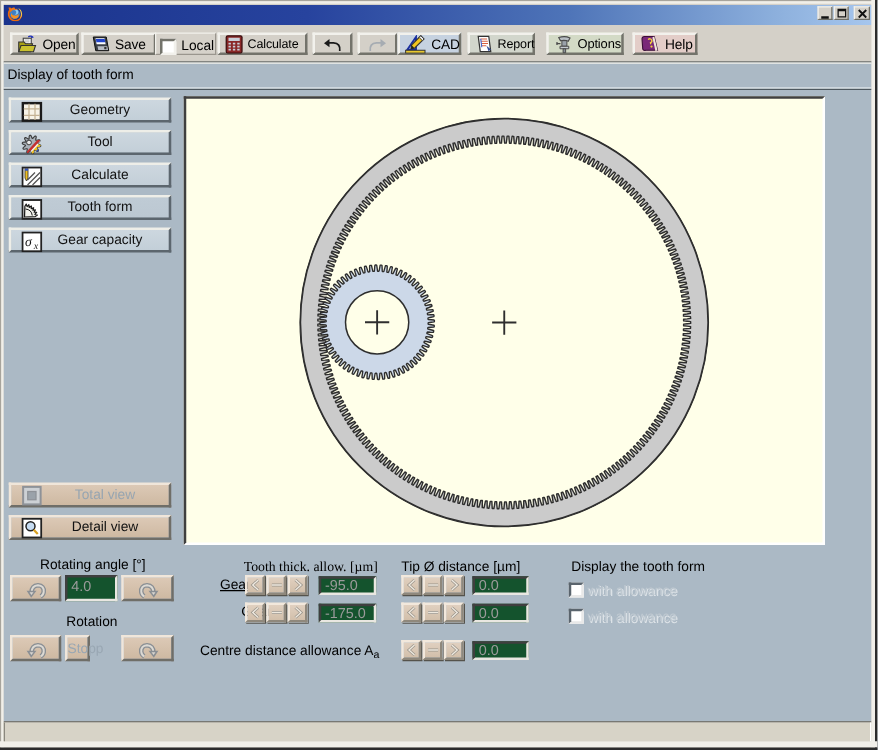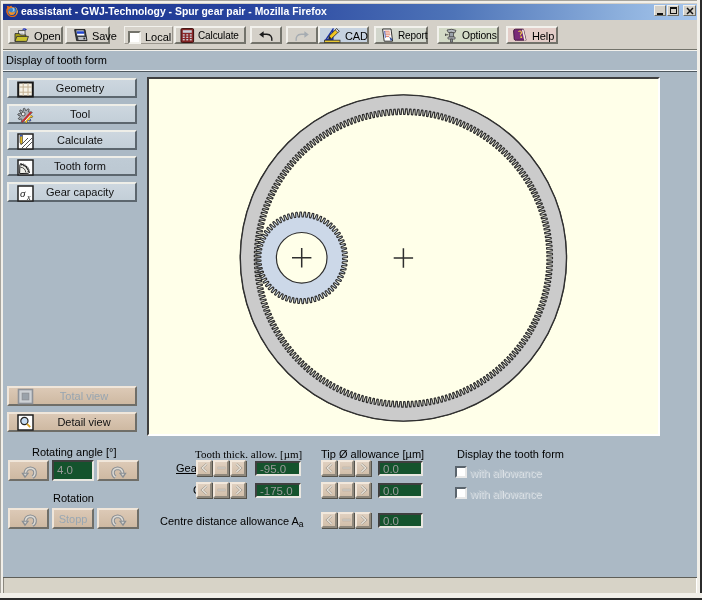--- a/index.html
+++ b/index.html
@@ -29,21 +29,20 @@
 <div class="abs" style="left:3px;top:4px;width:694px;height:16px;background:linear-gradient(90deg,#1A338C 0%,#27439E 35%,#4E74B8 65%,#8FB2DE 90%,#A6C6EE 100%);">
   <svg class="abs" style="left:2.5px;top:0.5px" width="12" height="12" viewBox="0 0 12 12">
     <circle cx="5.8" cy="6.1" r="4.2" fill="#3F7FC4"></circle>
     <path d="M4.4,3.2 Q6.4,2.6 7,4.4 Q7.3,5.8 6,6.6 Q7.6,7 8.4,5.8 Q9.2,4.2 8,3 Q6.2,1.6 4.4,3.2 Z" fill="#8FCBEE"></path>
     <path d="M5.2,7.4 Q6.8,7.8 7.6,9 Q6,9.4 5.2,7.4 Z" fill="#8FCBEE"></path>
     <path d="M2.4,0.9 L3.8,2.6 Q2.6,3.4 2,4.8 Q1.4,6.6 2.2,8.4 Q3.2,10.4 5.6,10.9 Q8,11.2 9.6,9.6 Q10.9,8.2 10.9,6 L11.9,6 Q12,9 9.8,10.9 Q7.4,12.8 4.2,11.8 Q1.2,10.8 0.4,7.6 Q-0.2,5 1.2,2.8 L0.8,1 Z" fill="#E86A10"></path>
     <path d="M2.2,2.6 Q3.4,1.2 5.4,0.8 L6.2,2.2 Q7.8,1.6 9.2,2.4 Q7.4,2.2 6.4,3 Q5,2.4 3.6,3.4 Q2.8,4 2.4,5 Q1.8,3.6 2.2,2.6 Z" fill="#F07818"></path>
     <path d="M2.8,5.4 Q3.6,7.4 6,7.6 Q8,7.6 8.8,6.2 Q9.4,8.4 7.4,9.6 Q5.2,10.6 3.6,9 Q2.4,7.6 2.8,5.4 Z" fill="#F8901E"></path>
     <path d="M8.6,1.4 Q11.2,2.6 11.6,5.6 Q11.9,8.4 9.9,10.2 Q11,8.2 10.7,5.8 Q10.3,3.2 8.6,1.4 Z" fill="#FFD24A"></path>
   </svg>
-  <span class="abs" style="left:18px;top:2px;color:#fff;font-weight:bold;font-size:10.4px;">eassistant - GWJ-Technology - Spur gear pair - Mozilla Firefox</span>
   <div class="abs" style="left:651px;top:1px;width:12px;height:11px;border:1px solid;border-color:#F2F1EC #6E6E66 #6E6E66 #F2F1EC;background:#D4D0C8;">
     <div class="abs" style="left:1.5px;top:6.5px;width:6px;height:2px;background:#111;"></div>
   </div>
   <div class="abs" style="left:664px;top:1px;width:12px;height:11px;border:1px solid;border-color:#F2F1EC #6E6E66 #6E6E66 #F2F1EC;background:#D4D0C8;">
     <div class="abs" style="left:1.5px;top:1px;width:7px;height:7px;border:1px solid #111;border-top-width:2px;"></div>
   </div>
   <div class="abs" style="left:680px;top:1px;width:13px;height:11px;border:1px solid;border-color:#F2F1EC #6E6E66 #6E6E66 #F2F1EC;background:#D4D0C8;">
     <svg class="abs" style="left:1.5px;top:0.5px" width="8" height="8" viewBox="0 0 8 8">
         <path d="M1,1 L7,7 M7,1 L1,7" stroke="#111" stroke-width="1.5"></path>
       </svg>
@@ -55,21 +54,21 @@
     <div style="position:absolute;left:4px;top:0px;width:16px;height:15px;"><svg width="16" height="15" viewBox="0 0 16 15">
         <path d="M8.6,1.6 q1.6,-1.4 3.2,0" fill="none" stroke="#2233BB" stroke-width="1.1"></path>
         <path d="M11.2,0.4 l2,1.4 l-2.5,0.9 Z" fill="#2233BB"></path>
         <rect x="4.6" y="2.6" width="6.4" height="8.4" fill="#fff" stroke="#444" stroke-width="0.9"></rect>
         <path d="M5.6,4 L9.6,4 M5.6,5.5 L9.6,5.5 M5.6,7 L8.4,7" stroke="#999" stroke-width="0.6"></path>
         <path d="M1,5.6 L5.4,5.6 L6.4,7 L12,7 L10.4,13.4 L1,13.4 Z" fill="#A8A117" stroke="#333" stroke-width="0.9"></path>
         <path d="M1,13.4 L2.8,8.4 L14.4,8.4 L12.8,13.4 Z" fill="#CAC22F" stroke="#333" stroke-width="0.9"></path>
       </svg></div>
     <span style="position:absolute;left:24px;top:2px;font-size:11px;letter-spacing:-0.1px;">Open</span>
   </div>
-<div class="tbtn" style="left:65px;width:45px;background:#D4D0C8;">
+<div class="tbtn" style="left:65px;width:60px;background:#D4D0C8;">
     <div style="position:absolute;left:4px;top:0px;width:17px;height:15px;"><svg width="17" height="15" viewBox="0 0 17 15">
         <path d="M3.6,1.6 L14,1.6 L16,12.6 L5.6,12.6 Z" fill="#3A3F46" stroke="#111" stroke-width="0.8"></path>
         <path d="M5.4,2.6 L12.6,2.6 L13.5,7.4 L6.3,7.4 Z" fill="#fff"></path>
         <path d="M5.7,3.2 L12.8,3.2 L13.2,5.8 L6.1,5.8 Z" fill="#2244CC"></path>
         <path d="M7,9 L14.8,9 L15.4,12 L7.6,12 Z" fill="#B9BDC4"></path>
         <rect x="12.4" y="9.6" width="1.8" height="1.8" fill="#333"></rect>
       </svg></div>
     <span style="position:absolute;left:25px;top:2px;font-size:11px;letter-spacing:-0.1px;">Save</span>
   </div>
 <div class="tbtn" style="left:174px;width:72px;background:#D4D0C8;">
@@ -248,34 +247,34 @@
   </div>
 <span class="abs" style="left:53px;top:492px;font-size:11px;">Rotation</span>
 <div class="tanbtn" style="left:8px;top:508px;width:41px;height:21px;">
     <div style="position:absolute;left:6px;top:2px;transform:scale(0.92);"><svg width="26" height="16" viewBox="0 0 26 16">
         <path d="M9,10 Q9,4.2 14.5,3.8 Q20,4.2 19.5,9.5 Q19.2,12.3 16.8,13.4" fill="none" stroke="#8A8F94" stroke-width="4"></path>
         <path d="M9,10 Q9,4.2 14.5,3.8 Q20,4.2 19.5,9.5 Q19.2,12.3 16.8,13.4" fill="none" stroke="#DCD9D3" stroke-width="1.7"></path>
         <path d="M4.6,8.6 L13.2,8.6 L8.6,14.6 Z" fill="#8A8F94"></path>
         <path d="M7.2,9.8 L10.6,9.8 L8.8,12.2 Z" fill="#D8D5CF"></path>
       </svg></div>
   </div>
-<div class="tanbtn" style="left:52px;top:508px;width:42px;height:21px;">
+<div class="tanbtn" style="left:52px;top:508px;width:20px;height:21px;">
     <span style="position:absolute;left:0;right:0;top:3px;text-align:center;font-size:11px;color:#99A7B3;">Stopp</span>
   </div>
 <div class="tanbtn" style="left:97px;top:508px;width:42px;height:21px;">
     <div style="position:absolute;left:7px;top:2px;transform:scale(0.92);"><svg width="26" height="16" viewBox="0 0 26 16">
         <path d="M17,10 Q17,4.2 11.5,3.8 Q6,4.2 6.5,9.5 Q6.8,12.3 9.2,13.4" fill="none" stroke="#8A8F94" stroke-width="4"></path>
         <path d="M17,10 Q17,4.2 11.5,3.8 Q6,4.2 6.5,9.5 Q6.8,12.3 9.2,13.4" fill="none" stroke="#DCD9D3" stroke-width="1.7"></path>
         <path d="M21.4,8.6 L12.8,8.6 L17.4,14.6 Z" fill="#8A8F94"></path>
         <path d="M18.8,9.8 L15.4,9.8 L17.2,12.2 Z" fill="#D8D5CF"></path>
       </svg></div>
   </div>
 
 <span class="abs" style="left:195px;top:448px;font-size:11px;font-family:Liberation Serif, serif;">Tooth thick. allow. [µm]</span>
-<span class="abs" style="left:321px;top:448px;font-size:11px;">Tip Ø allowance [µm]</span>
+<span class="abs" style="left:321px;top:448px;font-size:11px;">Tip Ø distance [µm]</span>
 <span class="abs" style="left:176px;top:462px;font-size:11px;text-decoration:underline;">Gear 1</span>
 <span class="abs" style="left:158px;top:484px;font-size:11px;margin-left:35px;">Gear 2</span>
 <span class="abs" style="left:160px;top:515px;font-size:11px;">Centre distance allowance A<span style="font-size:8.5px;position:relative;top:2px;">a</span></span>
 <div class="chevbtn" style="left:196px;top:460px;">
     <div style="position:absolute;left:0px;top:0px;"><svg width="13" height="12" viewBox="0 0 13 12">
         <path d="M8.6,2 L4.2,6 L8.6,10" fill="none" stroke="#9A958C" stroke-width="2.3"></path>
         <path d="M8.6,2 L4.2,6 L8.6,10" fill="none" stroke="#EEE8DE" stroke-width="1.1"></path>
       </svg></div>
   </div>
 <div class="chevbtn" style="left:213px;top:460px;">

